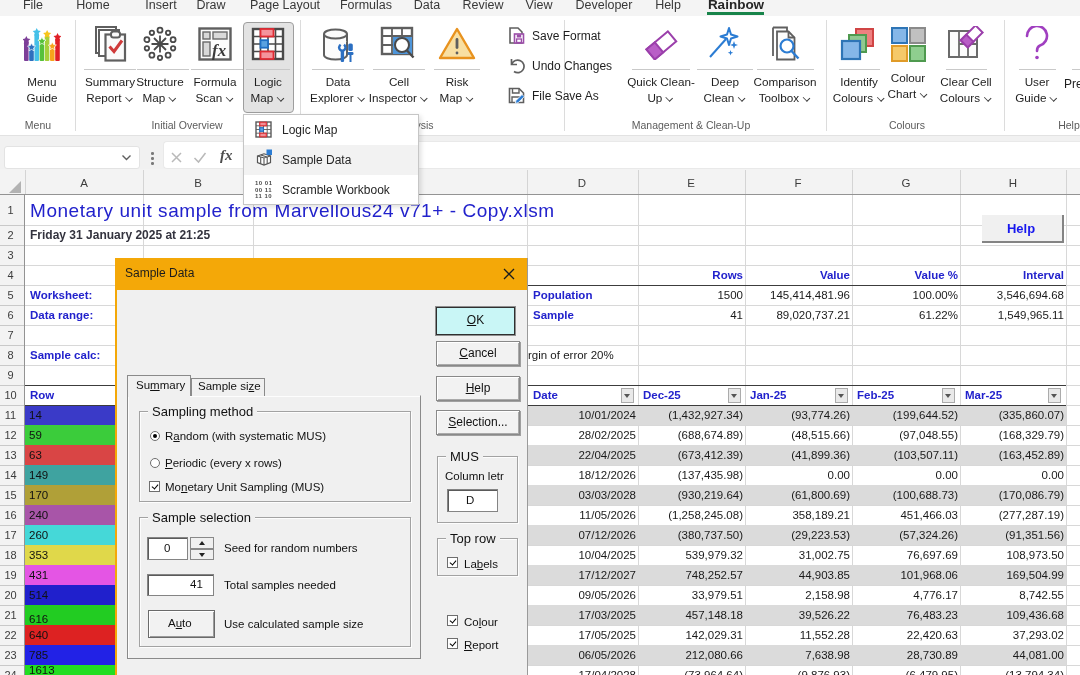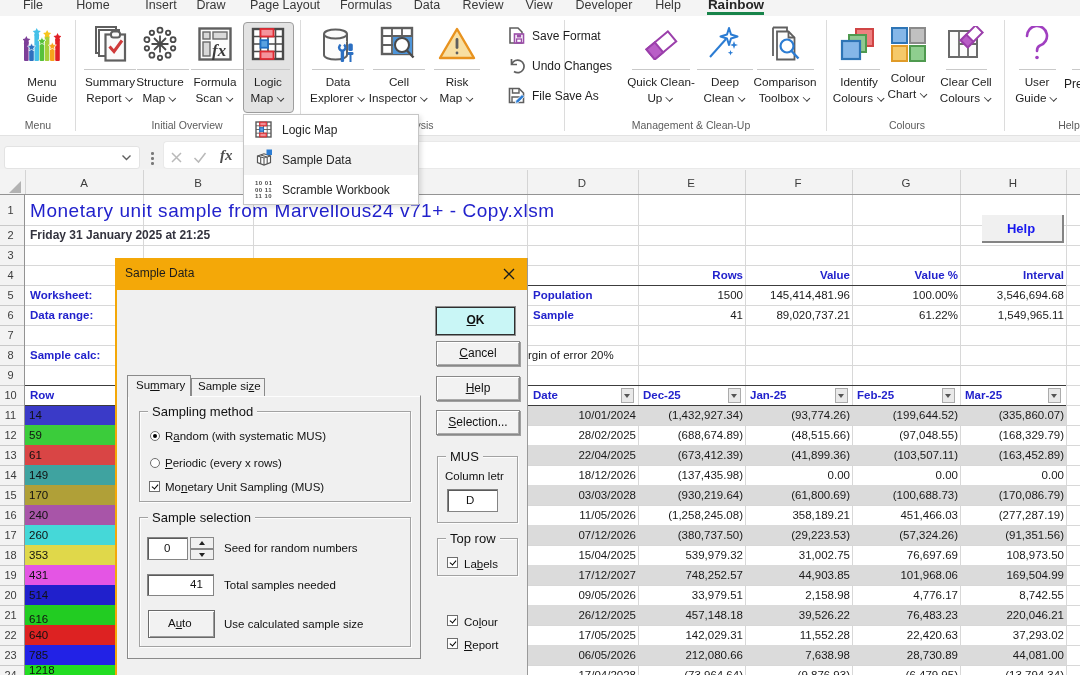--- a/index.html
+++ b/index.html
@@ -363,21 +363,21 @@
 <div class="band" style="top:565px"></div>
 <div class="band" style="top:605px"></div>
 <div class="band" style="top:645px"></div>
 <div class="acell" style="top:405px;height:20px;background:#3a3ac8">
     <span>14</span>
   </div>
 <div class="acell" style="top:425px;height:20px;background:#3bcc3b">
     <span>59</span>
   </div>
 <div class="acell" style="top:445px;height:20px;background:#d94545">
-    <span>61</span>
+    <span>63</span>
   </div>
 <div class="acell" style="top:465px;height:20px;background:#3fa3a0">
     <span>149</span>
   </div>
 <div class="acell" style="top:485px;height:20px;background:#b0a038">
     <span>170</span>
   </div>
 <div class="acell" style="top:505px;height:20px;background:#a855a8">
     <span>240</span>
   </div>
@@ -396,21 +396,21 @@
 <div class="acell" style="top:605px;height:28px;background:#22cc22">
     <span>616</span>
   </div>
 <div class="acell" style="top:625px;height:20px;background:#dd2222">
     <span>640</span>
   </div>
 <div class="acell" style="top:645px;height:20px;background:#2222e6">
     <span>785</span>
   </div>
 <div class="acell" style="top:665px;height:10px;background:#22dd22">
-    <span>1218</span>
+    <span>1613</span>
   </div>
 <div class="darkline" style="left:527px;top:285px;width:539px"></div>
 <div class="darkline" style="left:25px;top:385px;width:1041px"></div>
 <div class="darkline" style="left:25px;top:405px;width:1041px"></div>
 <div class="cell" style="left:30px;top:211px;font-size:19px;letter-spacing:0.55px;font-weight:500;color:#2222cc">Monetary unit sample from Marvellous24 v71+ - Copy.xlsm</div>
 <div class="cell" style="left:30px;top:235px;font-size:12px;font-weight:600;color:#33333e">Friday 31 January 2025 at 21:25</div>
 <div class="cell blue" style="left:30px;top:295.0px">Worksheet:</div>
 <div class="cell blue" style="left:30px;top:315.0px">Data range:</div>
 <div class="cell blue" style="left:30px;top:355.0px">Sample calc:</div>
 <div class="abs" style="left:982px;top:215px;width:82px;height:28px;background:#f0f0f0;border-right:2.5px solid #848484;border-bottom:2.5px solid #848484"></div>
@@ -469,40 +469,40 @@
 <div class="cell cr" style="left:636px;top:515.0px">11/05/2026</div>
 <div class="cell cr" style="left:743px;top:515.0px">(1,258,245.08)</div>
 <div class="cell cr" style="left:850px;top:515.0px">358,189.21</div>
 <div class="cell cr" style="left:958px;top:515.0px">451,466.03</div>
 <div class="cell cr" style="left:1064px;top:515.0px">(277,287.19)</div>
 <div class="cell cr" style="left:636px;top:535.0px">07/12/2026</div>
 <div class="cell cr" style="left:743px;top:535.0px">(380,737.50)</div>
 <div class="cell cr" style="left:850px;top:535.0px">(29,223.53)</div>
 <div class="cell cr" style="left:958px;top:535.0px">(57,324.26)</div>
 <div class="cell cr" style="left:1064px;top:535.0px">(91,351.56)</div>
-<div class="cell cr" style="left:636px;top:555.0px">15/04/2025</div>
+<div class="cell cr" style="left:636px;top:555.0px">10/04/2025</div>
 <div class="cell cr" style="left:743px;top:555.0px">539,979.32</div>
 <div class="cell cr" style="left:850px;top:555.0px">31,002.75</div>
 <div class="cell cr" style="left:958px;top:555.0px">76,697.69</div>
 <div class="cell cr" style="left:1064px;top:555.0px">108,973.50</div>
 <div class="cell cr" style="left:636px;top:575.0px">17/12/2027</div>
 <div class="cell cr" style="left:743px;top:575.0px">748,252.57</div>
 <div class="cell cr" style="left:850px;top:575.0px">44,903.85</div>
 <div class="cell cr" style="left:958px;top:575.0px">101,968.06</div>
 <div class="cell cr" style="left:1064px;top:575.0px">169,504.99</div>
 <div class="cell cr" style="left:636px;top:595.0px">09/05/2026</div>
 <div class="cell cr" style="left:743px;top:595.0px">33,979.51</div>
 <div class="cell cr" style="left:850px;top:595.0px">2,158.98</div>
 <div class="cell cr" style="left:958px;top:595.0px">4,776.17</div>
 <div class="cell cr" style="left:1064px;top:595.0px">8,742.55</div>
-<div class="cell cr" style="left:636px;top:615.0px">26/12/2025</div>
+<div class="cell cr" style="left:636px;top:615.0px">17/03/2025</div>
 <div class="cell cr" style="left:743px;top:615.0px">457,148.18</div>
 <div class="cell cr" style="left:850px;top:615.0px">39,526.22</div>
 <div class="cell cr" style="left:958px;top:615.0px">76,483.23</div>
-<div class="cell cr" style="left:1064px;top:615.0px">220,046.21</div>
+<div class="cell cr" style="left:1064px;top:615.0px">109,436.68</div>
 <div class="cell cr" style="left:636px;top:635.0px">17/05/2025</div>
 <div class="cell cr" style="left:743px;top:635.0px">142,029.31</div>
 <div class="cell cr" style="left:850px;top:635.0px">11,552.28</div>
 <div class="cell cr" style="left:958px;top:635.0px">22,420.63</div>
 <div class="cell cr" style="left:1064px;top:635.0px">37,293.02</div>
 <div class="cell cr" style="left:636px;top:655.0px">06/05/2026</div>
 <div class="cell cr" style="left:743px;top:655.0px">212,080.66</div>
 <div class="cell cr" style="left:850px;top:655.0px">7,638.98</div>
 <div class="cell cr" style="left:958px;top:655.0px">28,730.89</div>
 <div class="cell cr" style="left:1064px;top:655.0px">44,081.00</div>
@@ -532,21 +532,21 @@
 </svg></div>
 <div class="abs" style="left:282px;top:145px;line-height:30px;font-size:12px;color:#262626;z-index:42">Sample Data</div>
 <div class="abs" style="left:255px;top:180px;width:18px;font-size:6px;line-height:6.5px;color:#4a4a4a;font-weight:bold;letter-spacing:0.5px;z-index:42">10 01<br>00 11<br>11 10</div>
 <div class="abs" style="left:282px;top:175px;line-height:30px;font-size:12px;color:#262626;z-index:42">Scramble Workbook</div>
 <div class="abs" id="dlg" style="left:115px;top:258px;width:413px;height:417px;background:#f0f0f0;border-left:2px solid #f4a808;border-right:1px solid #9a9a9a;z-index:50;overflow:hidden">
 <div class="abs" style="left:-2px;top:0;width:413px;height:32px;background:#f4a808"></div>
     <div class="abs" style="left:8px;top:0;line-height:31px;font-size:12px;color:#1c1c1c">Sample Data</div>
     <svg class="abs" style="left:386px;top:10px" width="12" height="12" viewBox="0 0 12 12">
       <path d="M1 1 L11 11 M11 1 L1 11" stroke="#1c1c1c" stroke-width="1.3"></path>
     </svg>
-    <div class="btn95" style="left:319px;top:49px;width:79px;height:28px;line-height:25px;background:#c9f6f6;border:1.5px solid #2f2f2f;box-shadow:0 0 0 1px #8f8f8f;font-weight:bold"><u>O</u>K</div>
+    <div class="btn95" style="left:319px;top:49px;width:79px;height:28px;line-height:25px;background:#c9f6f6;border:1.5px solid #2f2f2f;box-shadow:0 0 0 1px #8f8f8f;font-weight:normal"><u>O</u>K</div>
     <div class="btn95" style="left:319px;top:83px;width:84px;height:25px;line-height:23px"><u>C</u>ancel</div>
     <div class="btn95" style="left:319px;top:118px;width:84px;height:25px;line-height:23px"><u>H</u>elp</div>
     <div class="btn95" style="left:319px;top:152px;width:84px;height:25px;line-height:23px"><u>S</u>election...</div>
     <div class="fs" style="left:320px;top:198px;width:81px;height:67px">
       <span class="lg">MUS</span>
     </div>
     <div class="dtxt" style="left:328px;top:212px">Column letr</div>
     <div class="sunken" style="left:330px;top:231px;width:51px;height:23px"></div>
     <div class="dtxt" style="left:349px;top:236px">D</div>
     <div class="fs" style="left:320px;top:280px;width:81px;height:38px">

